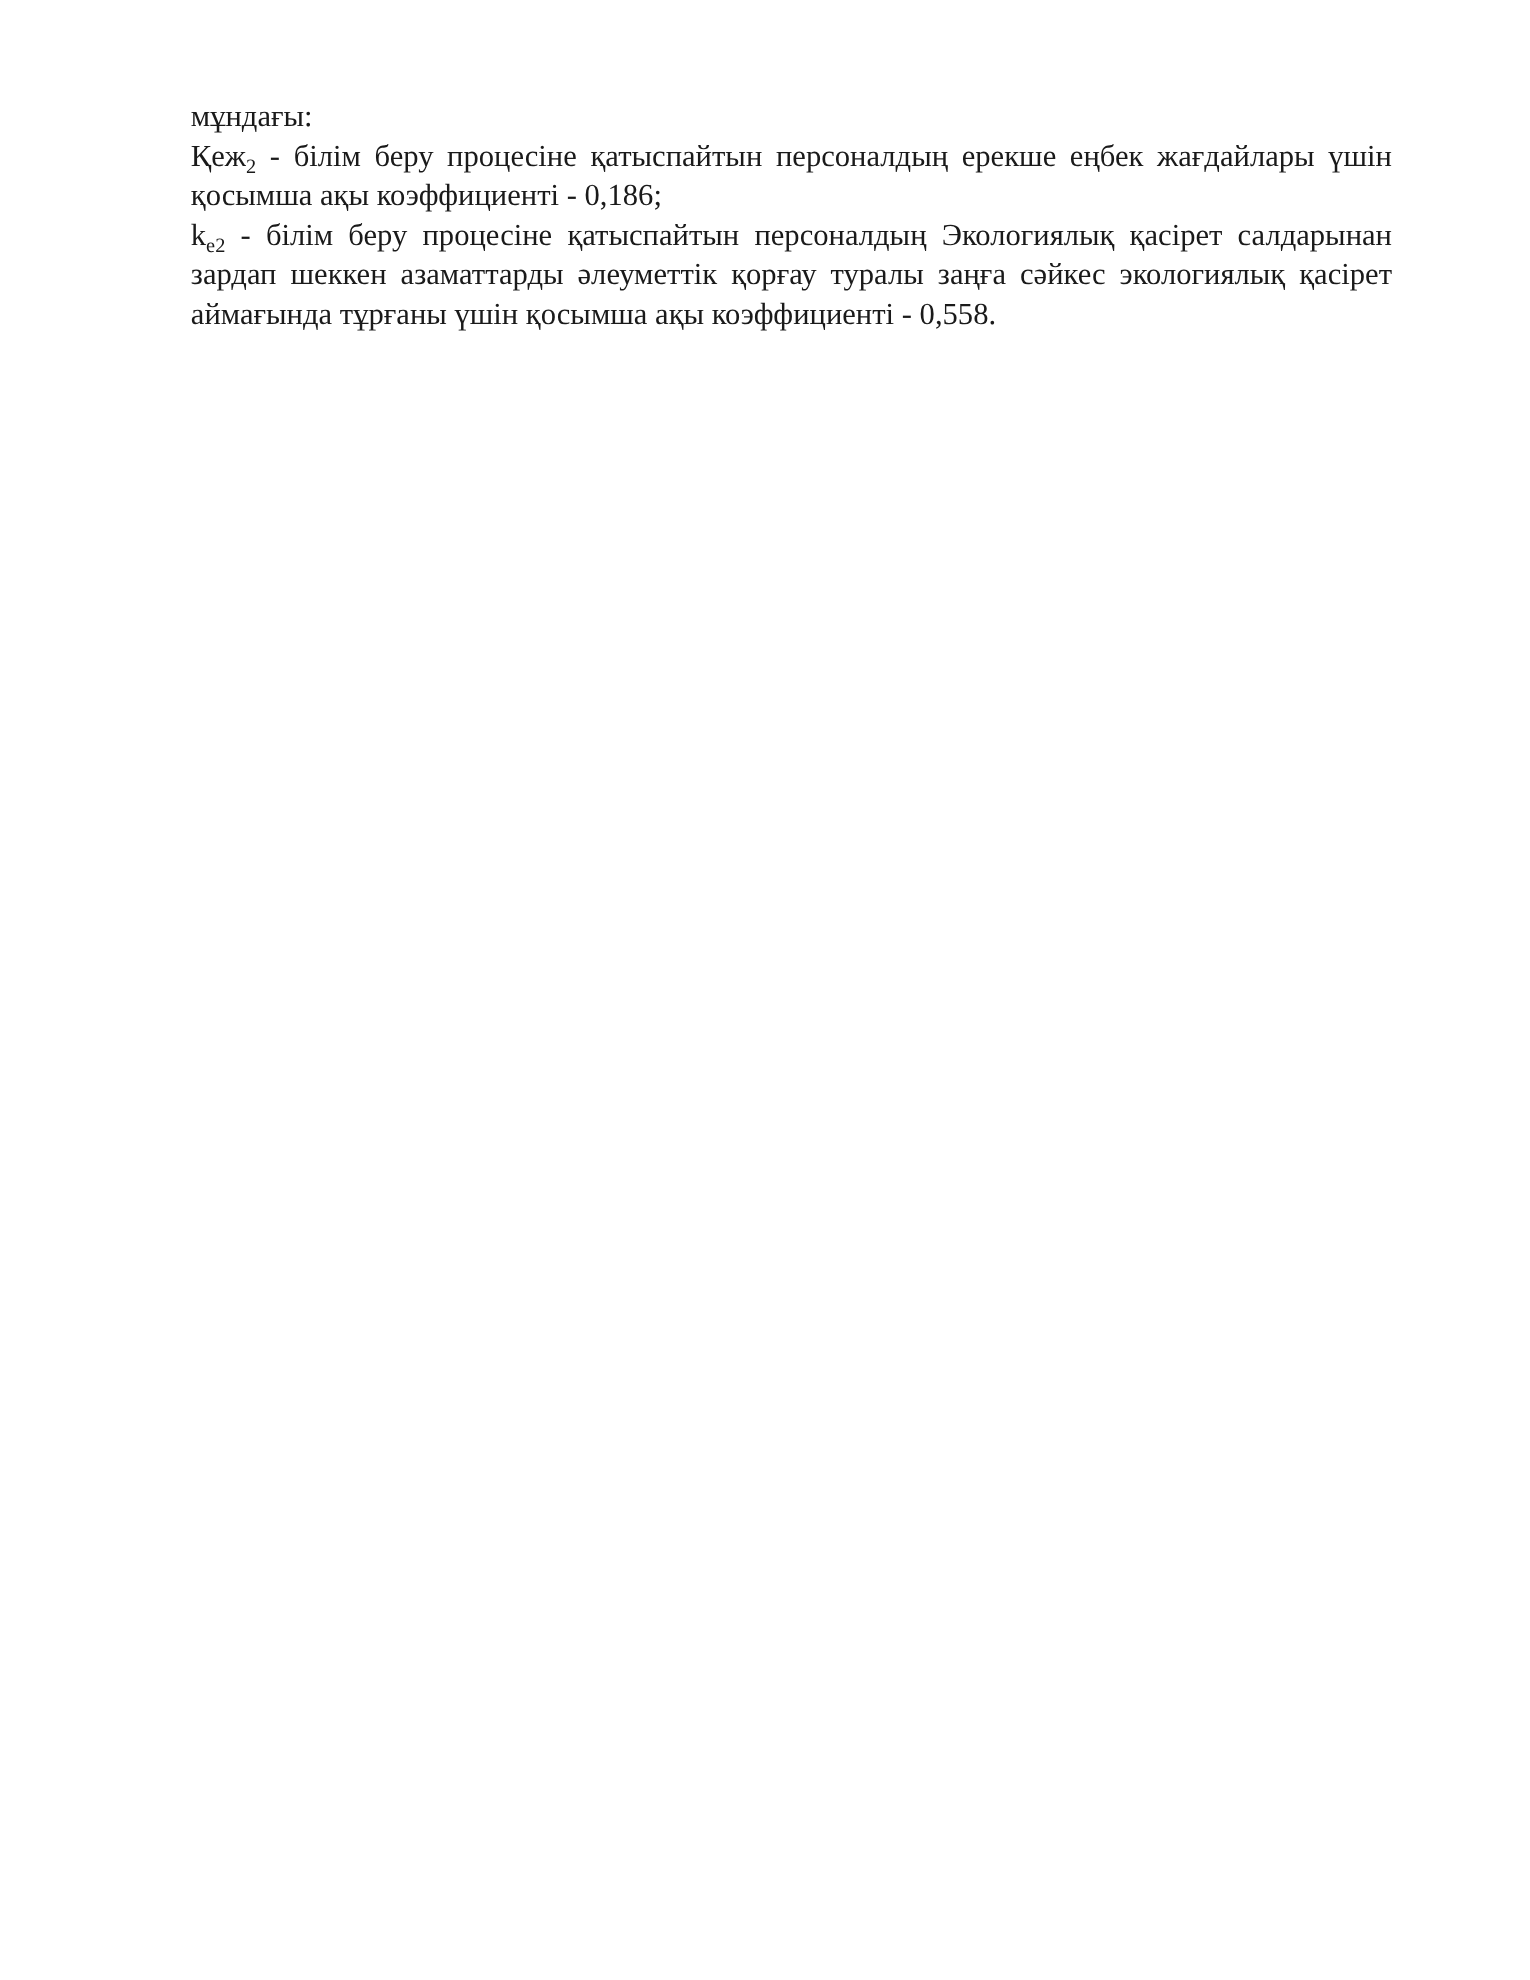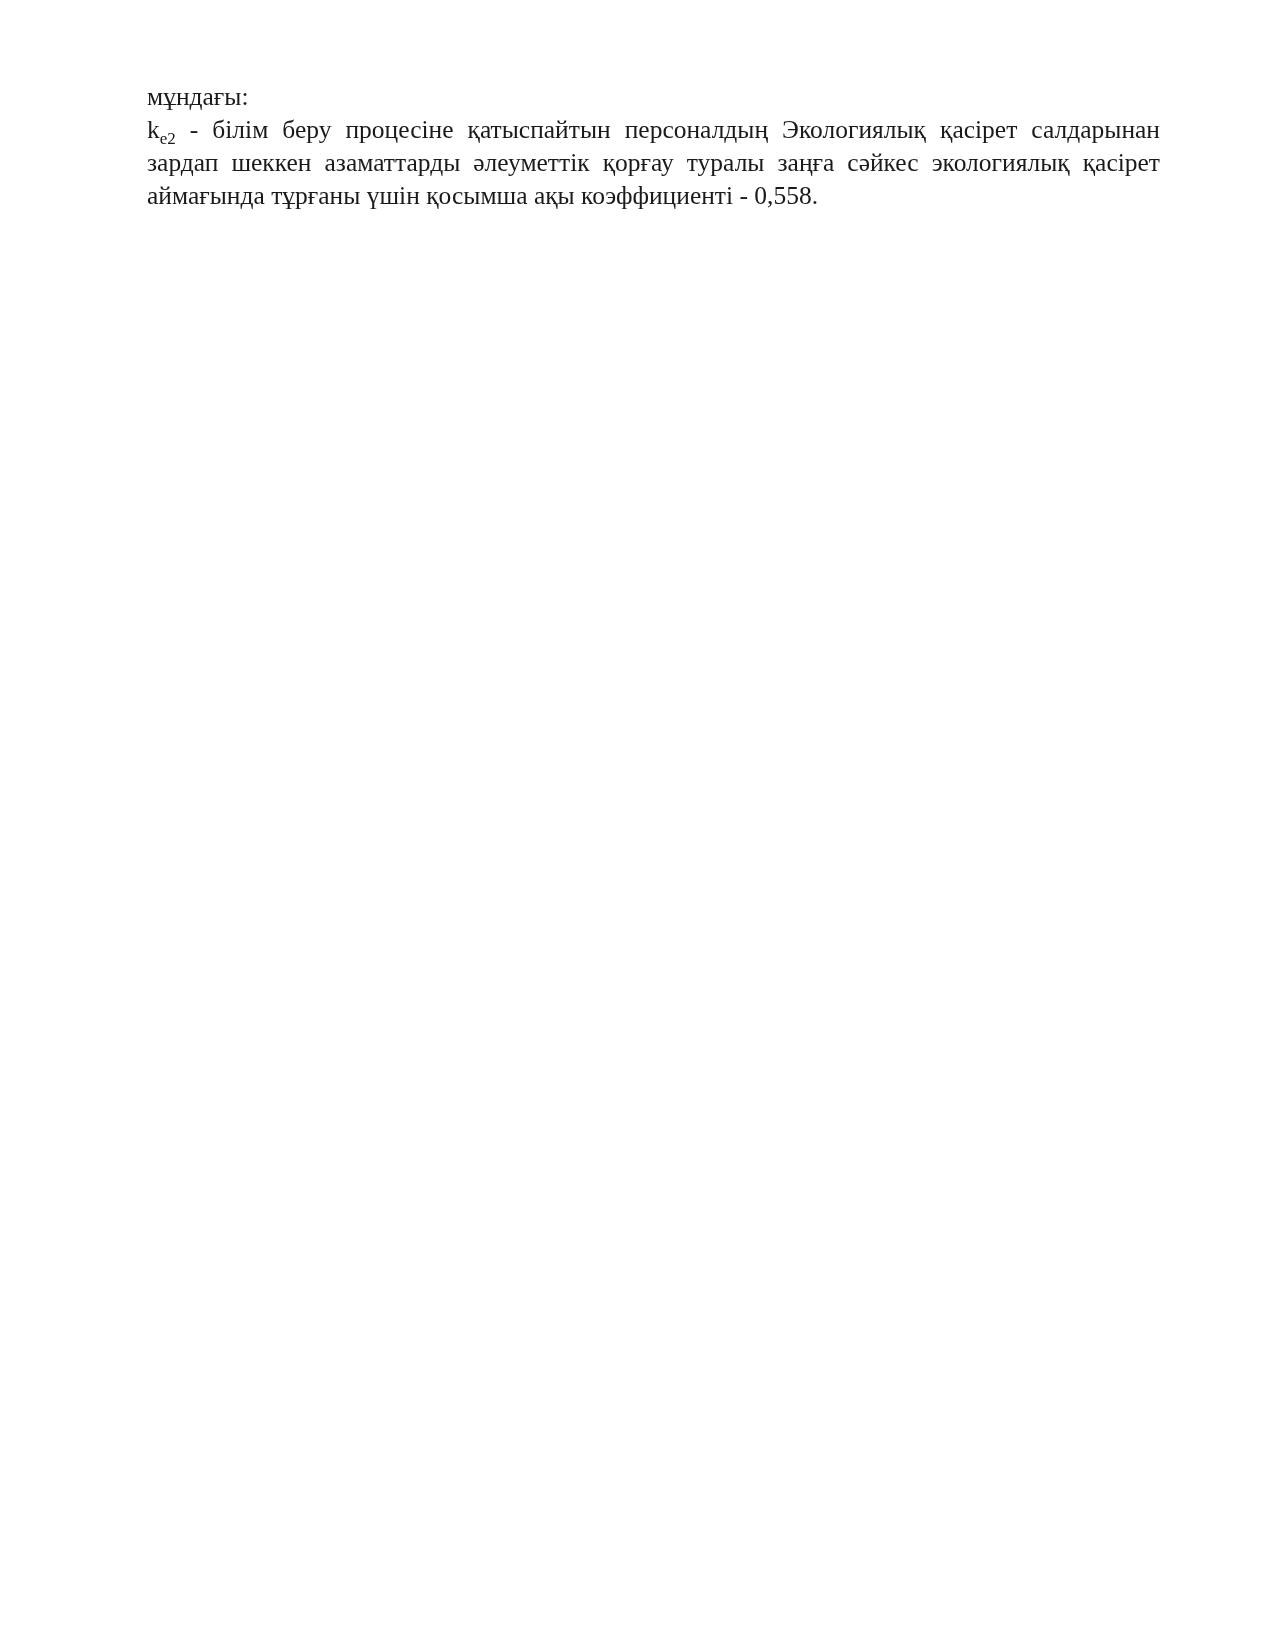--- a/index.html
+++ b/index.html
@@ -25,21 +25,21 @@
   }
   .content {
     position: absolute;
     left: 143px;
     top: 80px;
     width: 1017px;
   }
   .para {
     font-size: 25.5px;
     line-height: 33px;
-    margin: 0 0 0 4px;
+    margin: 0 0 0 16px;
     text-align: justify;
     text-justify: inter-word;
     color: #1a1a1a;
   }
   .para.lead {
     text-align: left;
   }
   .para sub {
     font-size: 17px;
     vertical-align: sub;
@@ -47,18 +47,19 @@
   }
 </style>
 </head>
 <body>
 
 <div class="page">
   <div class="content">
 
     <p class="para lead">мұндағы:</p>
 
+    <p class="para"><span>Қеж</span><sub>2</sub><span> - білім беру процесіне қатыспайтын персоналдың ерекше еңбек жағдайлары үшін қосымша ақы коэффициенті - 0,186;</span></p>
 
     <p class="para"><span>k</span><sub>e2</sub><span> - білім беру процесіне қатыспайтын персоналдың Экологиялық қасірет салдарынан зардап шеккен азаматтарды әлеуметтік қорғау туралы заңға сәйкес экологиялық қасірет аймағында тұрғаны үшін қосымша ақы коэффициенті - 0,558.</span></p>
 
 
   </div>
 </div>
 
 </body></html>

